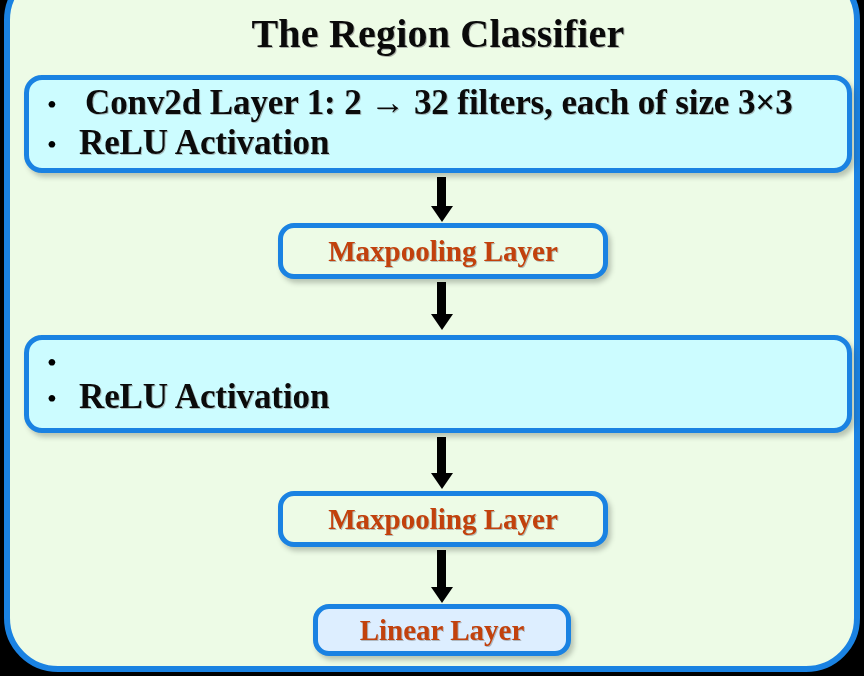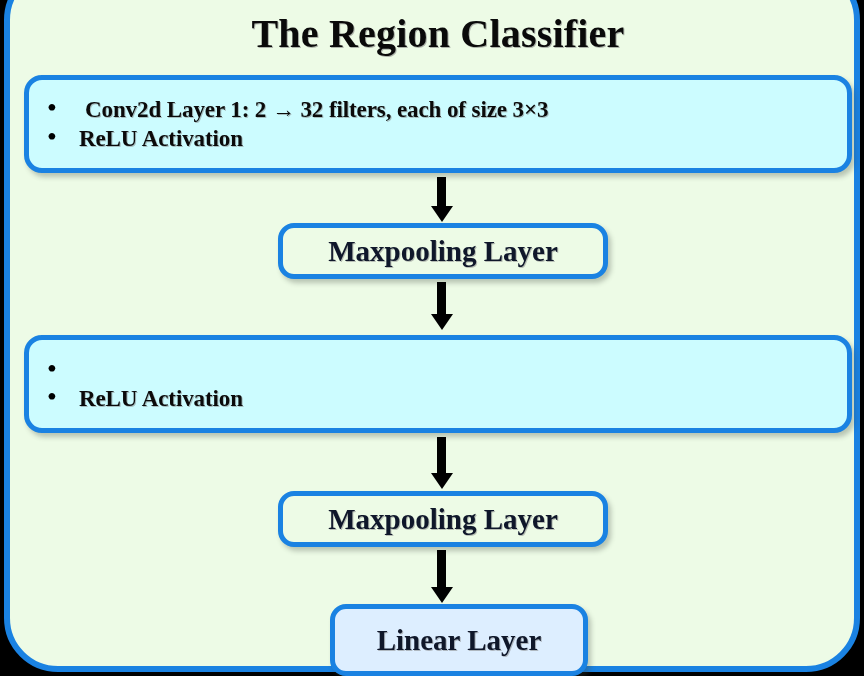--- a/index.html
+++ b/index.html
@@ -73,37 +73,37 @@
   .bullet-dot {
     width: 30px;
     flex: 0 0 30px;
     font-size: 28px;
     line-height: 1;
     color: #000;
     text-align: left;
     padding-left: 8px;
   }
   .bullet-text {
-    font-size: 23px;
+    font-size: 35px;
     font-weight: bold;
     color: #0b0b0b;
     text-shadow: 1px 1px 0 rgba(130,130,130,0.5);
     letter-spacing: -0.1px;
   }
   .row-1 .bullet-text { padding-left: 16px; }
   .row-2 .bullet-text { padding-left: 10px; }
 
   
   .node-center {
     justify-content: center;
   }
   .node-label {
     font-size: 29px;
     font-weight: bold;
-    color: #0f172a;
+    color: #c2410c;
     text-shadow: 1px 1px 0 rgba(130,130,130,0.5);
     white-space: nowrap;
   }
 
   
   .arrow {
     position: absolute;
     width: 9px;
     background: #000000;
   }
@@ -158,18 +158,18 @@
     </div>
 
     <div class="arrow" style="left:427px; top:465px; height:37px;"></div>
 
     <div class="node node-center fill-green" style="left:268px; top:519px; width:330px; height:56px;">
       <span class="node-label">Maxpooling Layer</span>
     </div>
 
     <div class="arrow" style="left:427px; top:578px; height:38px;"></div>
 
-    <div class="node node-center fill-pale" style="left:320px; top:632px; width:258px; height:72px;">
+    <div class="node node-center fill-pale" style="left:303px; top:632px; width:258px; height:52px;">
       <span class="node-label">Linear Layer</span>
     </div>
 
   </div>
 </div>
 
 </body></html>

